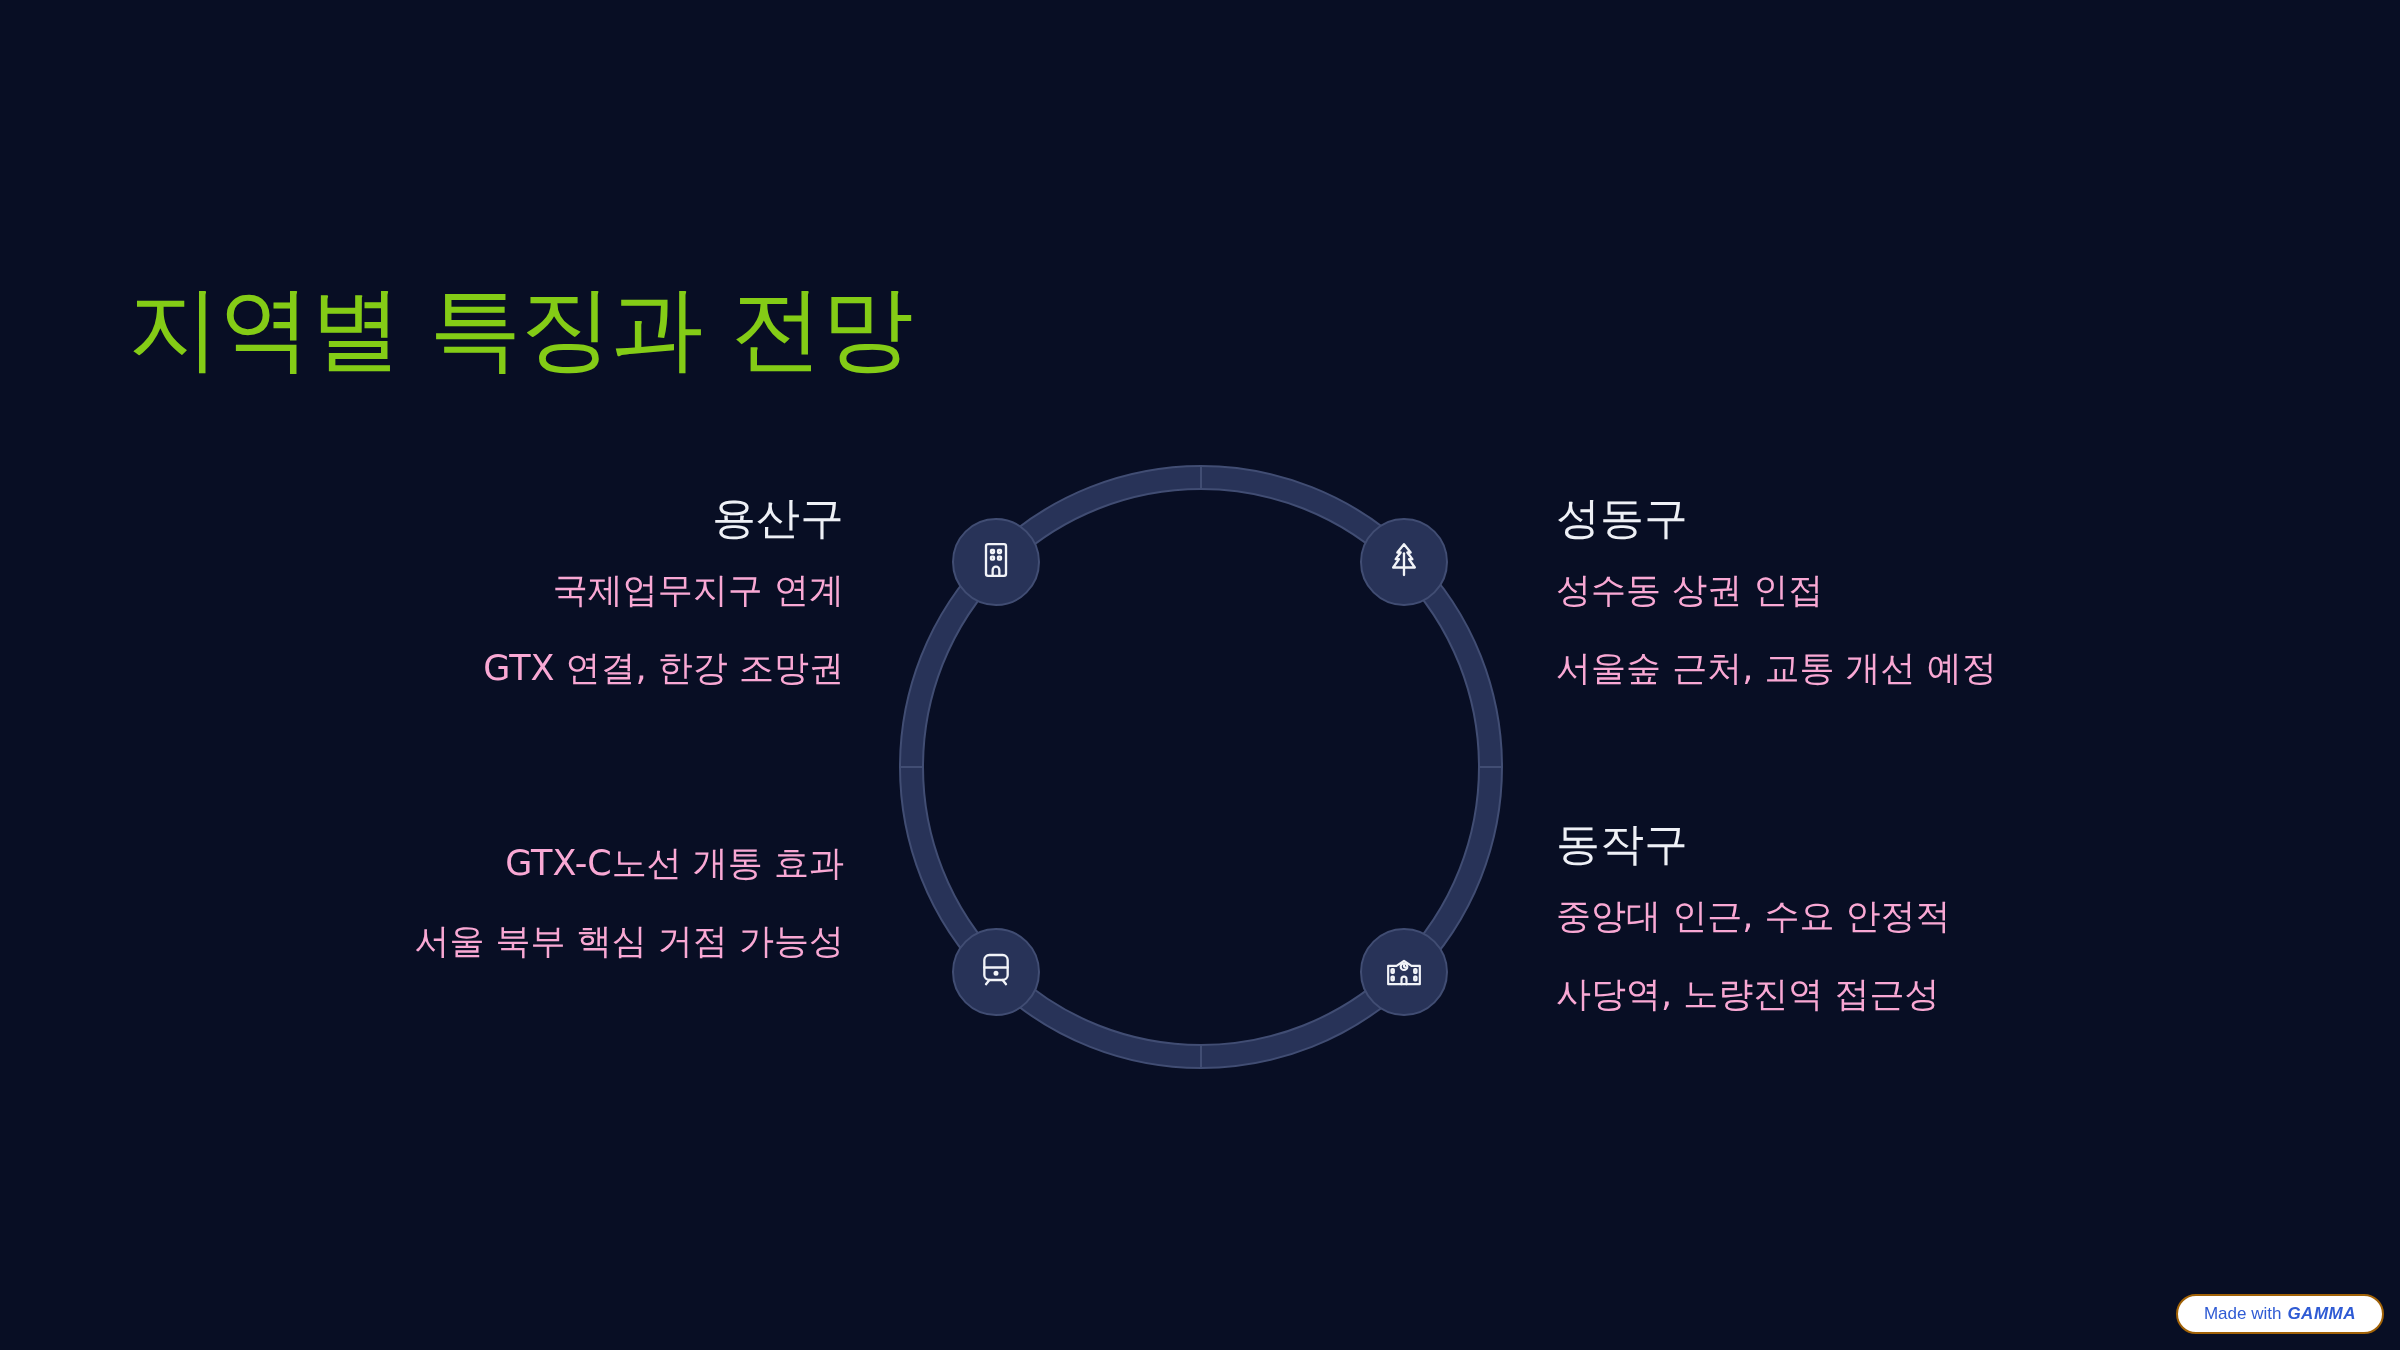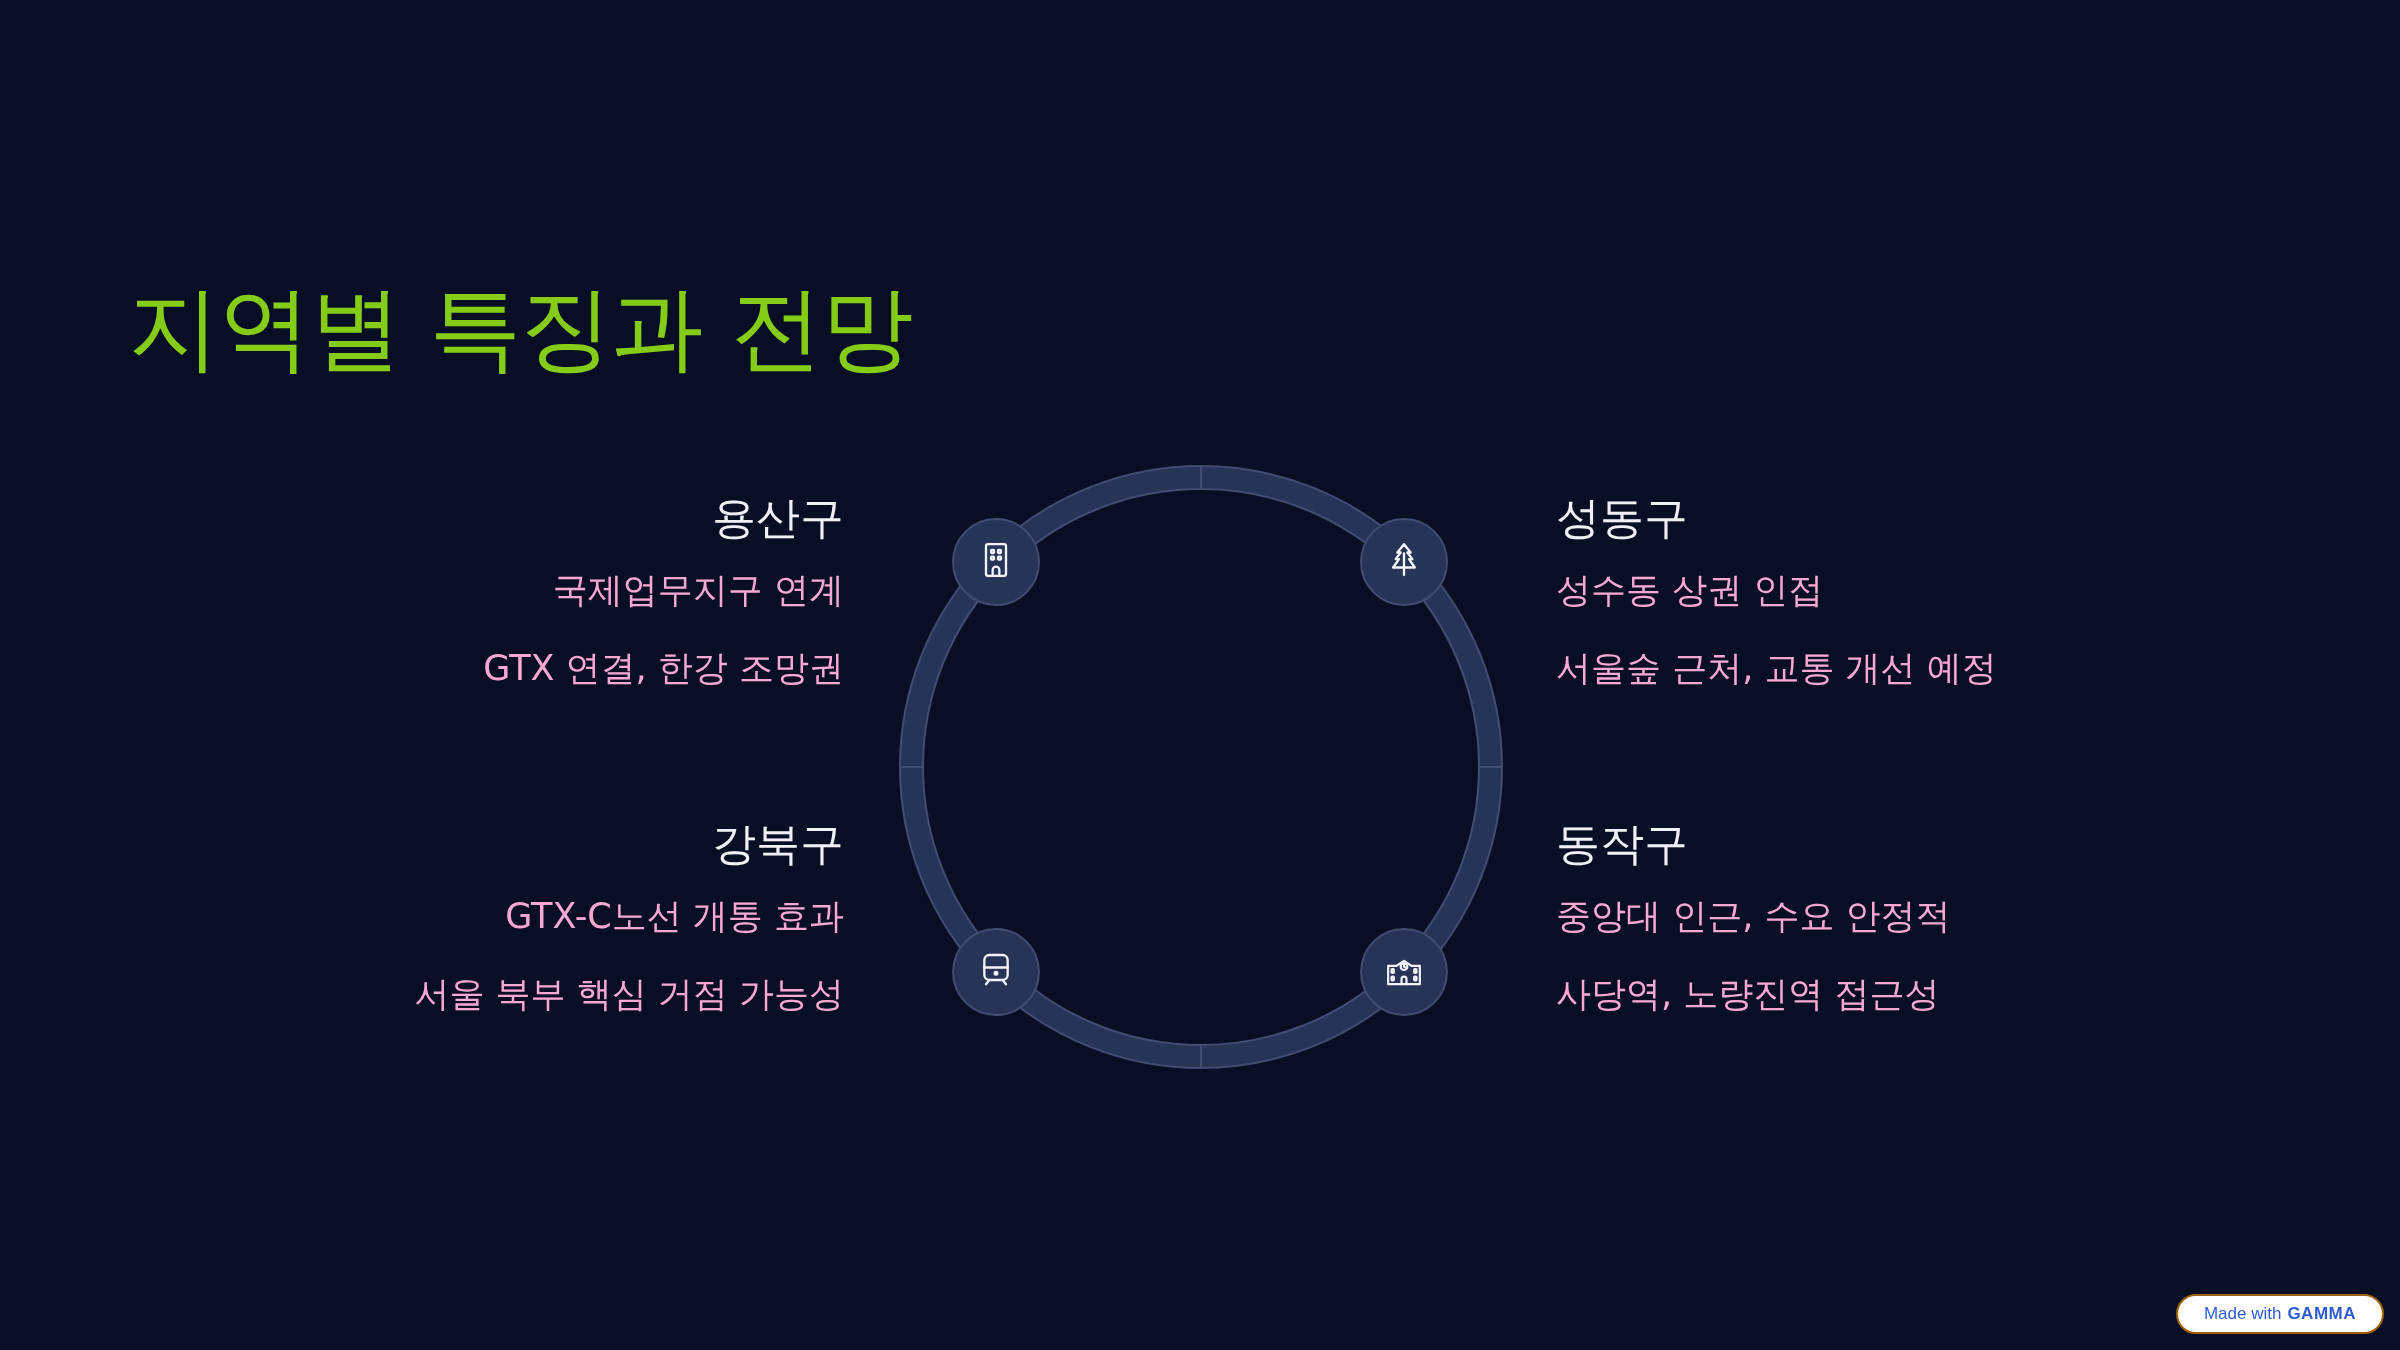--- a/index.html
+++ b/index.html
@@ -31,21 +31,21 @@
   .block p {
     margin:0; font-size:35px; color:#f9a8d4; line-height:1.2;
   }
   .badge {
     position:absolute; right:16px; bottom:16px;
     background:#ffffff; border:2px solid #a16207; border-radius:22px;
     padding:8px 26px; font-size:17px; color:#2f5bd4;
     display:flex; align-items:center; gap:6px;
     font-family:"Liberation Sans", sans-serif;
   }
-  .badge b { font-weight:900; letter-spacing:0.5px; }
+  .badge b { font-weight:900; letter-spacing:0.5px;font-style:italic; }
 </style>
 </head>
 <body>
 
 <h1 class="title">지역별 특징과 전망</h1>
 
 <svg class="ring-svg" width="2400" height="1350" viewBox="0 0 2400 1350">
   <circle cx="1201" cy="767" r="289.5" fill="none" stroke="#414d73" stroke-width="25"></circle>
   <circle cx="1201" cy="767" r="289.5" fill="none" stroke="#283358" stroke-width="21"></circle>
   <line x1="1201" y1="465" x2="1201" y2="489" stroke="#414d73" stroke-width="2"></line>
@@ -108,21 +108,20 @@
   <p style="margin-top:36px;">GTX 연결, 한강 조망권</p>
 </div>
 
 <div class="block right" style="left:1556px; top:492px;">
   <h3>성동구</h3>
   <p style="margin-top:24px;">성수동 상권 인접</p>
   <p style="margin-top:36px;">서울숲 근처, 교통 개선 예정</p>
 </div>
 
 <div class="block left" style="left:244px; top:818px;">
-  <h3>강북구</h3>
   <p style="margin-top:24px;">GTX-C노선 개통 효과</p>
   <p style="margin-top:36px;">서울 북부 핵심 거점 가능성</p>
 </div>
 
 <div class="block right" style="left:1556px; top:818px;">
   <h3>동작구</h3>
   <p style="margin-top:24px;">중앙대 인근, 수요 안정적</p>
   <p style="margin-top:36px;">사당역, 노량진역 접근성</p>
 </div>
 

